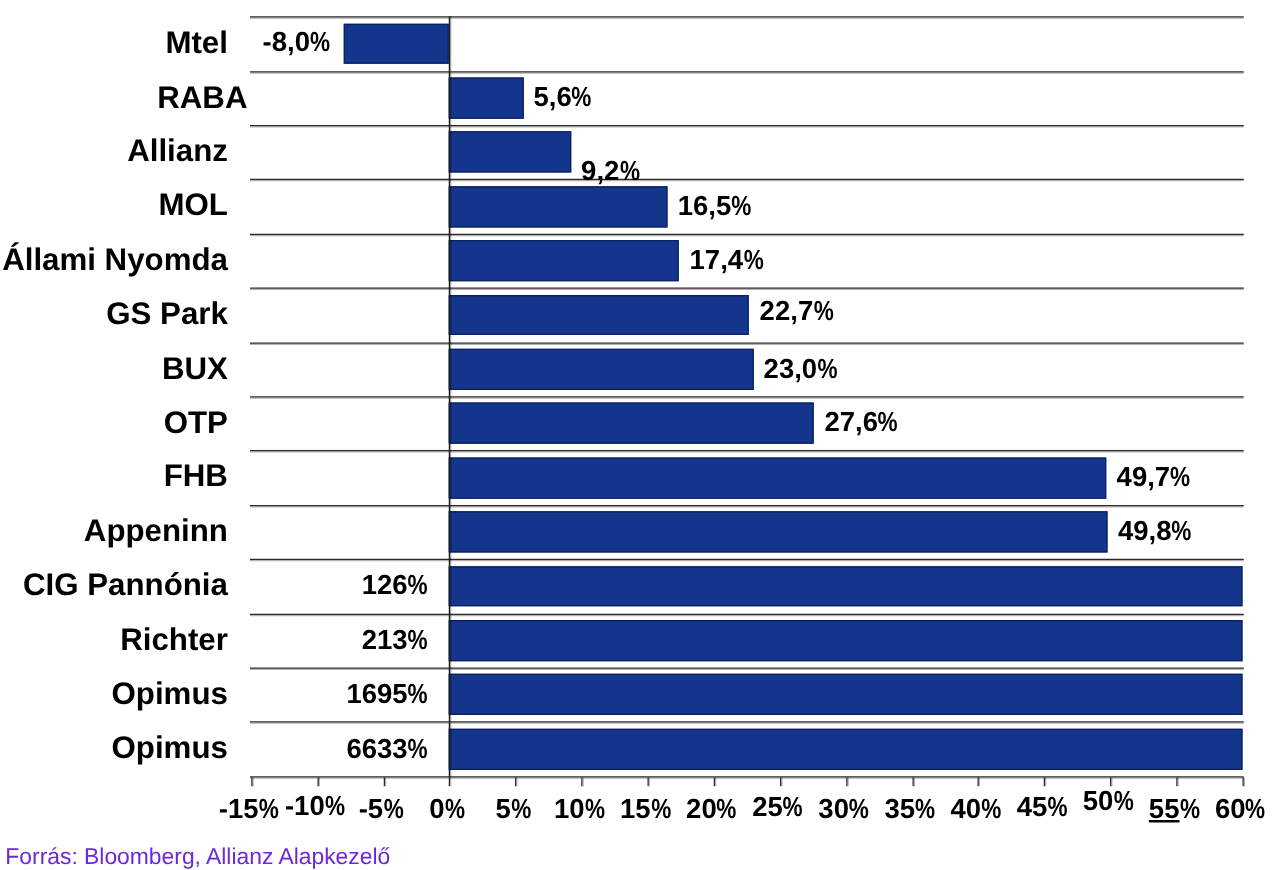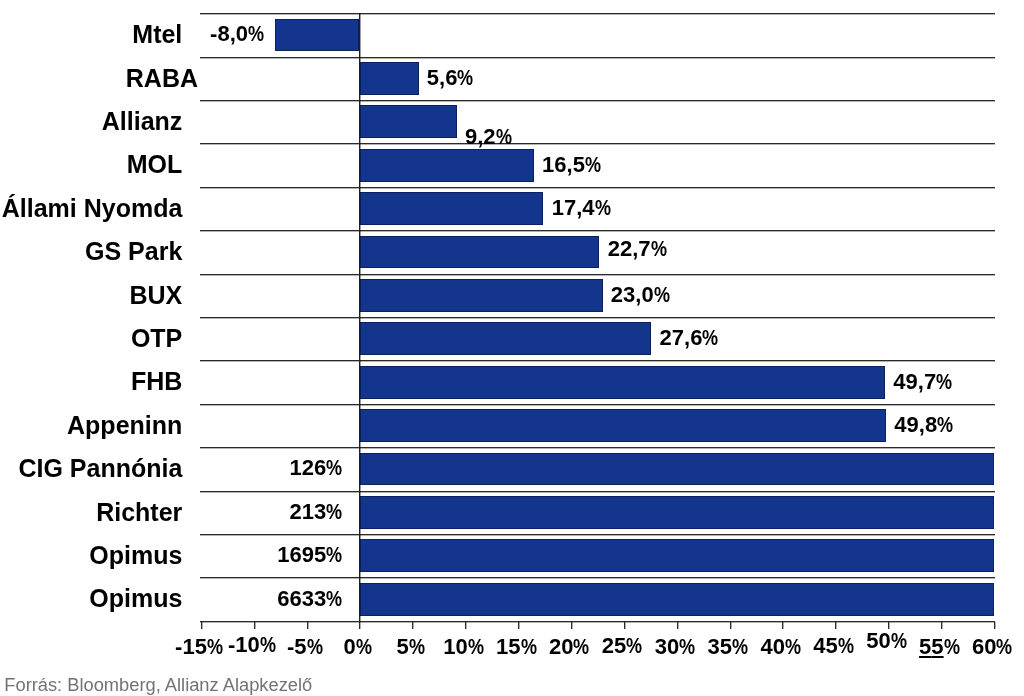--- a/index.html
+++ b/index.html
@@ -94,21 +94,21 @@
     text-align: center;
     line-height: 22px;
   }
 
   
   #source {
     position: absolute;
     left: 4.3px;
     font-family: "Liberation Sans", sans-serif;
     font-size: 18.3px;
-    color: #737373;
+    color: #6d28d9;
     white-space: nowrap;
     line-height: 18px;
     height: 18px;
   }
 </style>
 </head>
 <body>
 
 <div id="page">
 

